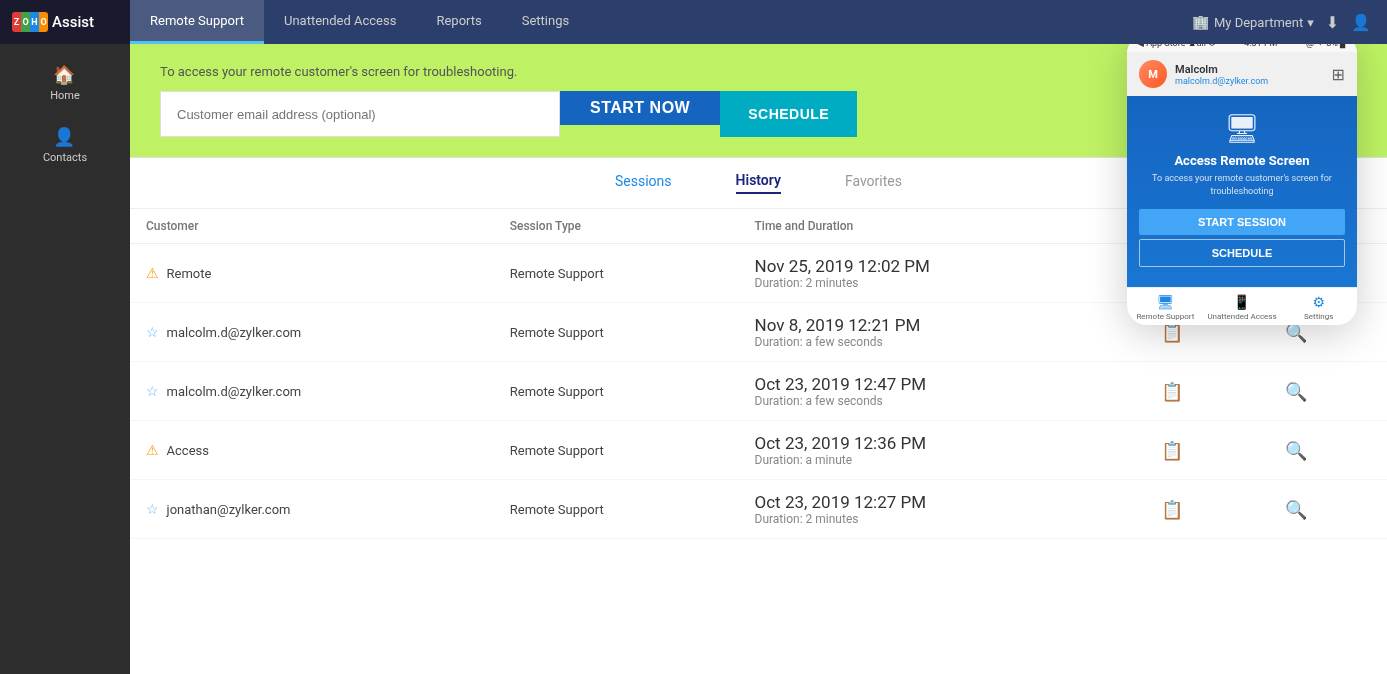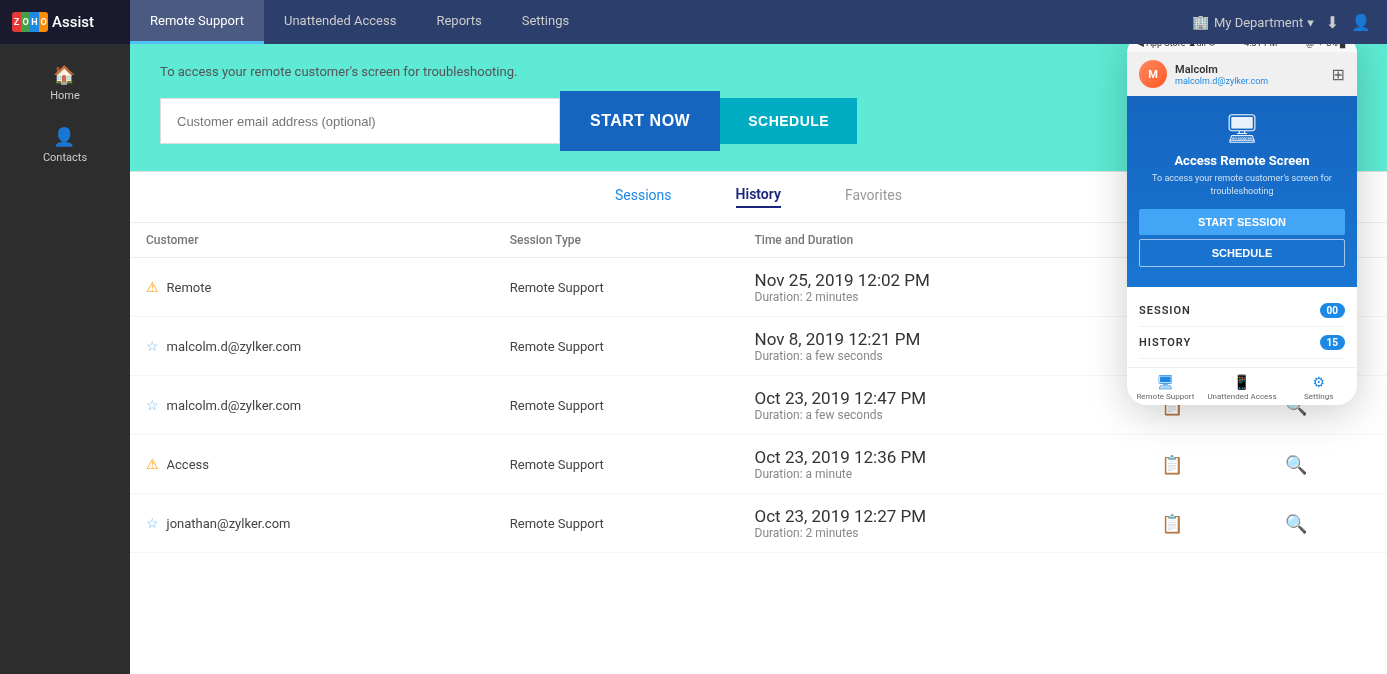--- a/index.html
+++ b/index.html
@@ -136,46 +136,46 @@
       flex: 1;
       background: #f0f2f5;
       overflow: hidden;
       position: relative;
       display: flex;
       flex-direction: column;
     }
 
     
     .banner {
-      background: #5eead4;
+      background: #bef264;
       padding: 20px 30px;
       border-bottom: 1px solid #e0e0e0;
     }
     .banner-title {
       color: #555;
       font-size: 13px;
       margin-bottom: 12px;
     }
     .banner-controls {
       display: flex;
       gap: 0;
-      align-items: center;
+      align-items: flex-start;
     }
     .email-input {
       width: 400px;
       height: 46px;
       border: 1px solid #ddd;
       padding: 0 16px;
       font-size: 13px;
       color: #999;
       outline: none;
       background: white;
     }
     .btn-start-now {
-      height: 60px;
+      height: 34px;
       background: #1565c0;
       color: white;
       border: none;
       padding: 0 30px;
       font-size: 16px;
       font-weight: bold;
       cursor: pointer;
       letter-spacing: 0.5px;
     }
     .btn-schedule {
@@ -572,30 +572,20 @@
         </div>
         <span style="font-size:16px;color:#666;">⊞</span>
       </div>
       <div class="phone-blue-section">
         <div class="phone-screen-icon">🖥</div>
         <div class="phone-section-title">Access Remote Screen</div>
         <div class="phone-section-sub">To access your remote customer's screen for troubleshooting</div>
         <button class="phone-btn">START SESSION</button>
         <button class="phone-btn outline">SCHEDULE</button>
       </div>
-      <div class="phone-list-section">
-        <div class="phone-list-item">
-          <span class="phone-list-label">SESSION</span>
-          <span class="phone-badge">00</span>
-        </div>
-        <div class="phone-list-item">
-          <span class="phone-list-label">HISTORY</span>
-          <span class="phone-badge">15</span>
-        </div>
-      </div>
       <div class="phone-footer">
         <div class="phone-footer-item">
           <span class="phone-footer-icon">🖥</span>
           <span>Remote Support</span>
         </div>
         <div class="phone-footer-item">
           <span class="phone-footer-icon">📱</span>
           <span>Unattended Access</span>
         </div>
         <div class="phone-footer-item">

